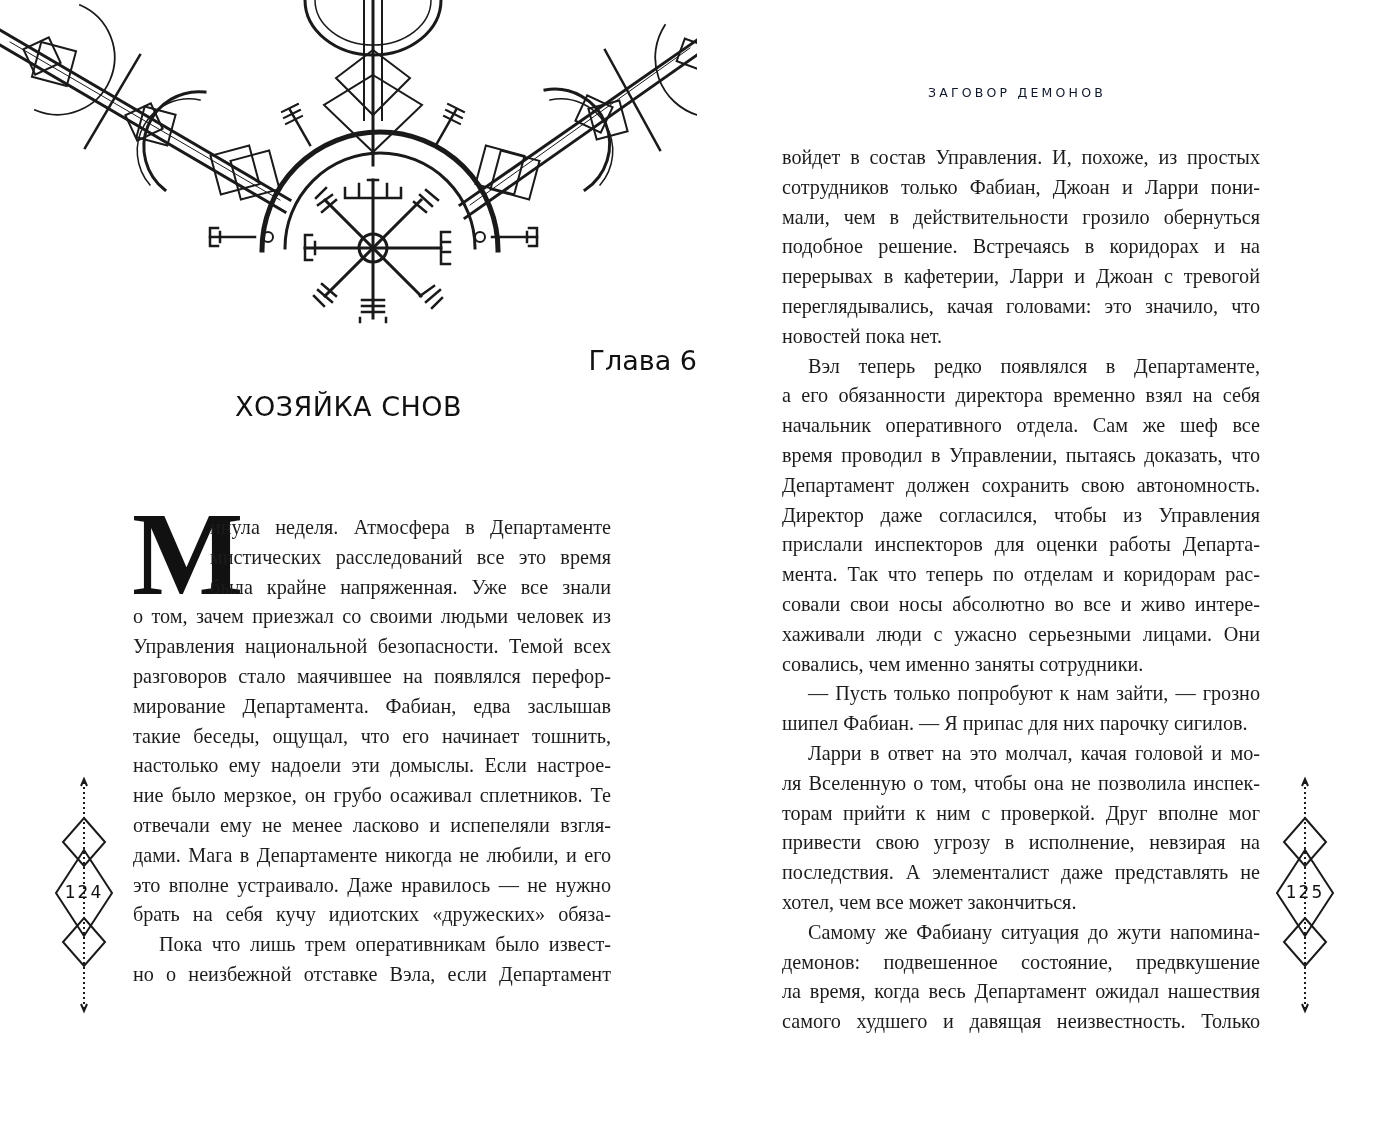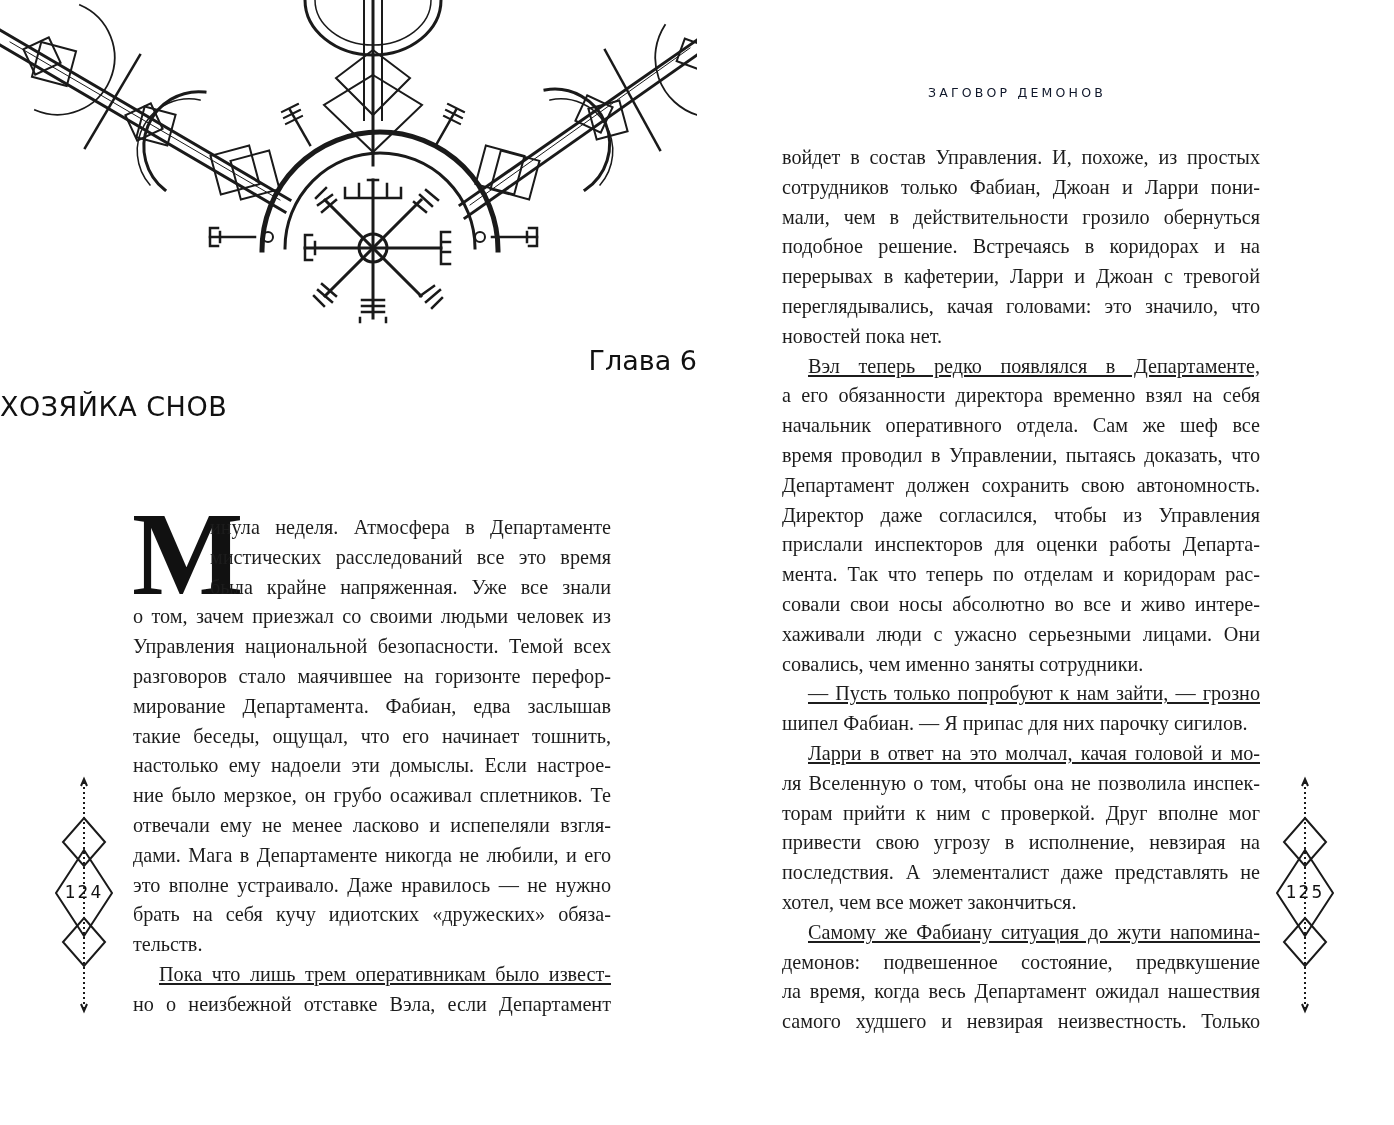--- a/index.html
+++ b/index.html
@@ -6,28 +6,28 @@
   body { width:1394px; height:1125px; background:#ffffff; position:relative; overflow:hidden;
          font-family:"DejaVu Serif", "Liberation Serif", serif; color:#1a1a1a; }
   .page { position:absolute; top:0; height:1125px; }
   #left-page { left:0; width:697px; }
   #right-page { left:697px; width:697px; }
 
   .ornament { position:absolute; left:0; top:0; width:697px; height:330px; }
 
   .chapter-num { position:absolute; left:0; width:697px; top:345px; text-align:right;
                  font-family:"DejaVu Sans", "Liberation Sans", sans-serif; font-size:27px; color:#111; }
-  .chapter-title { position:absolute; left:0; width:697px; top:391px; 
+  .chapter-title { position:absolute; left:0; width:697px; top:391px; text-align:center;
                    font-family:"DejaVu Sans", "Liberation Sans", sans-serif; font-size:27px; color:#111; letter-spacing:0.5px; }
 
   .text-block { position:absolute; font-family:"Liberation Serif", "DejaVu Serif", serif; font-size:20.2px;
                 line-height:29.8px; color:#1c1c1c; }
   .line { display:block; white-space:nowrap; text-align:justify; text-align-last:justify; height:29.8px; }
   .line.last { text-align-last:left; }
-  .line.indent { padding-left:26px;text-decoration:underline; }
+  .line.indent { padding-left:26px; }
 
   #left-text { left:133px; top:513px; width:478px; }
   #right-text { left:85px; top:143px; width:478px; }
 
   .dropcap { position:absolute; left:132px; top:505px; font-family:"Liberation Serif","DejaVu Serif",serif;
              font-size:118px; line-height:100px; font-weight:bold; color:#111; }
   .dropcap-line { padding-left:77px; }
 
   .running-head { position:absolute; left:81px; width:478px; top:85px; text-align:center;
                   font-family:"DejaVu Sans","Liberation Sans",sans-serif; font-size:12.5px; letter-spacing:3.2px; color:#0f172a; }
@@ -119,30 +119,29 @@
   <div class="chapter-title">ХОЗЯЙКА СНОВ</div>
 
   <div class="dropcap">М</div>
 
   <div id="left-text" class="text-block">
     <span class="line dropcap-line">инула неделя. Атмосфера в Департаменте</span>
     <span class="line dropcap-line">мистических расследований все это время</span>
     <span class="line dropcap-line">была крайне напряженная. Уже все знали</span>
     <span class="line">о том, зачем приезжал со своими людьми человек из</span>
     <span class="line">Управления национальной безопасности. Темой всех</span>
-    <span class="line">разговоров стало маячившее на горизонте перефор-</span>
+    <span class="line">разговоров стало маячившее на появлялся перефор-</span>
     <span class="line">мирование Департамента. Фабиан, едва заслышав</span>
     <span class="line">такие беседы, ощущал, что его начинает тошнить,</span>
     <span class="line">настолько ему надоели эти домыслы. Если настрое-</span>
     <span class="line">ние было мерзкое, он грубо осаживал сплетников. Те</span>
     <span class="line">отвечали ему не менее ласково и испепеляли взгля-</span>
     <span class="line">дами. Мага в Департаменте никогда не любили, и его</span>
     <span class="line">это вполне устраивало. Даже нравилось — не нужно</span>
     <span class="line">брать на себя кучу идиотских «дружеских» обяза-</span>
-    <span class="line last">тельств.</span>
     <span class="line indent">Пока что лишь трем оперативникам было извест-</span>
     <span class="line">но о неизбежной отставке Вэла, если Департамент</span>
   </div>
 
   <div id="folio-left" class="folio">
     <svg width="60" height="250" viewBox="0 0 60 250" xmlns="http://www.w3.org/2000/svg">
       <g fill="none" stroke="#1a1a1a" stroke-width="2">
         <line x1="30" y1="12" x2="30" y2="238" stroke-dasharray="2 3"></line>
         <polyline points="27,16 30,9 33,16"></polyline>
         <polyline points="27,234 30,241 33,234"></polyline>
@@ -181,21 +180,21 @@
     <span class="line last">шипел Фабиан. — Я припас для них парочку сигилов.</span>
     <span class="line indent">Ларри в ответ на это молчал, качая головой и мо-</span>
     <span class="line">ля Вселенную о том, чтобы она не позволила инспек-</span>
     <span class="line">торам прийти к ним с проверкой. Друг вполне мог</span>
     <span class="line">привести свою угрозу в исполнение, невзирая на</span>
     <span class="line">последствия. А элементалист даже представлять не</span>
     <span class="line last">хотел, чем все может закончиться.</span>
     <span class="line indent">Самому же Фабиану ситуация до жути напомина-</span>
     <span class="line">демонов: подвешенное состояние, предвкушение</span>
     <span class="line">ла время, когда весь Департамент ожидал нашествия</span>
-    <span class="line">самого худшего и невзирая неизвестность. Только</span>
+    <span class="line">самого худшего и давящая неизвестность. Только</span>
   </div>
 
   <div id="folio-right" class="folio" style="left:578px;">
     <svg width="60" height="250" viewBox="0 0 60 250" xmlns="http://www.w3.org/2000/svg">
       <g fill="none" stroke="#1a1a1a" stroke-width="2">
         <line x1="30" y1="12" x2="30" y2="238" stroke-dasharray="2 3"></line>
         <polyline points="27,16 30,9 33,16"></polyline>
         <polyline points="27,234 30,241 33,234"></polyline>
         <polygon points="30,48 51,72 30,96 9,72"></polygon>
         <polygon points="30,80 58,123 30,166 2,123"></polygon>

